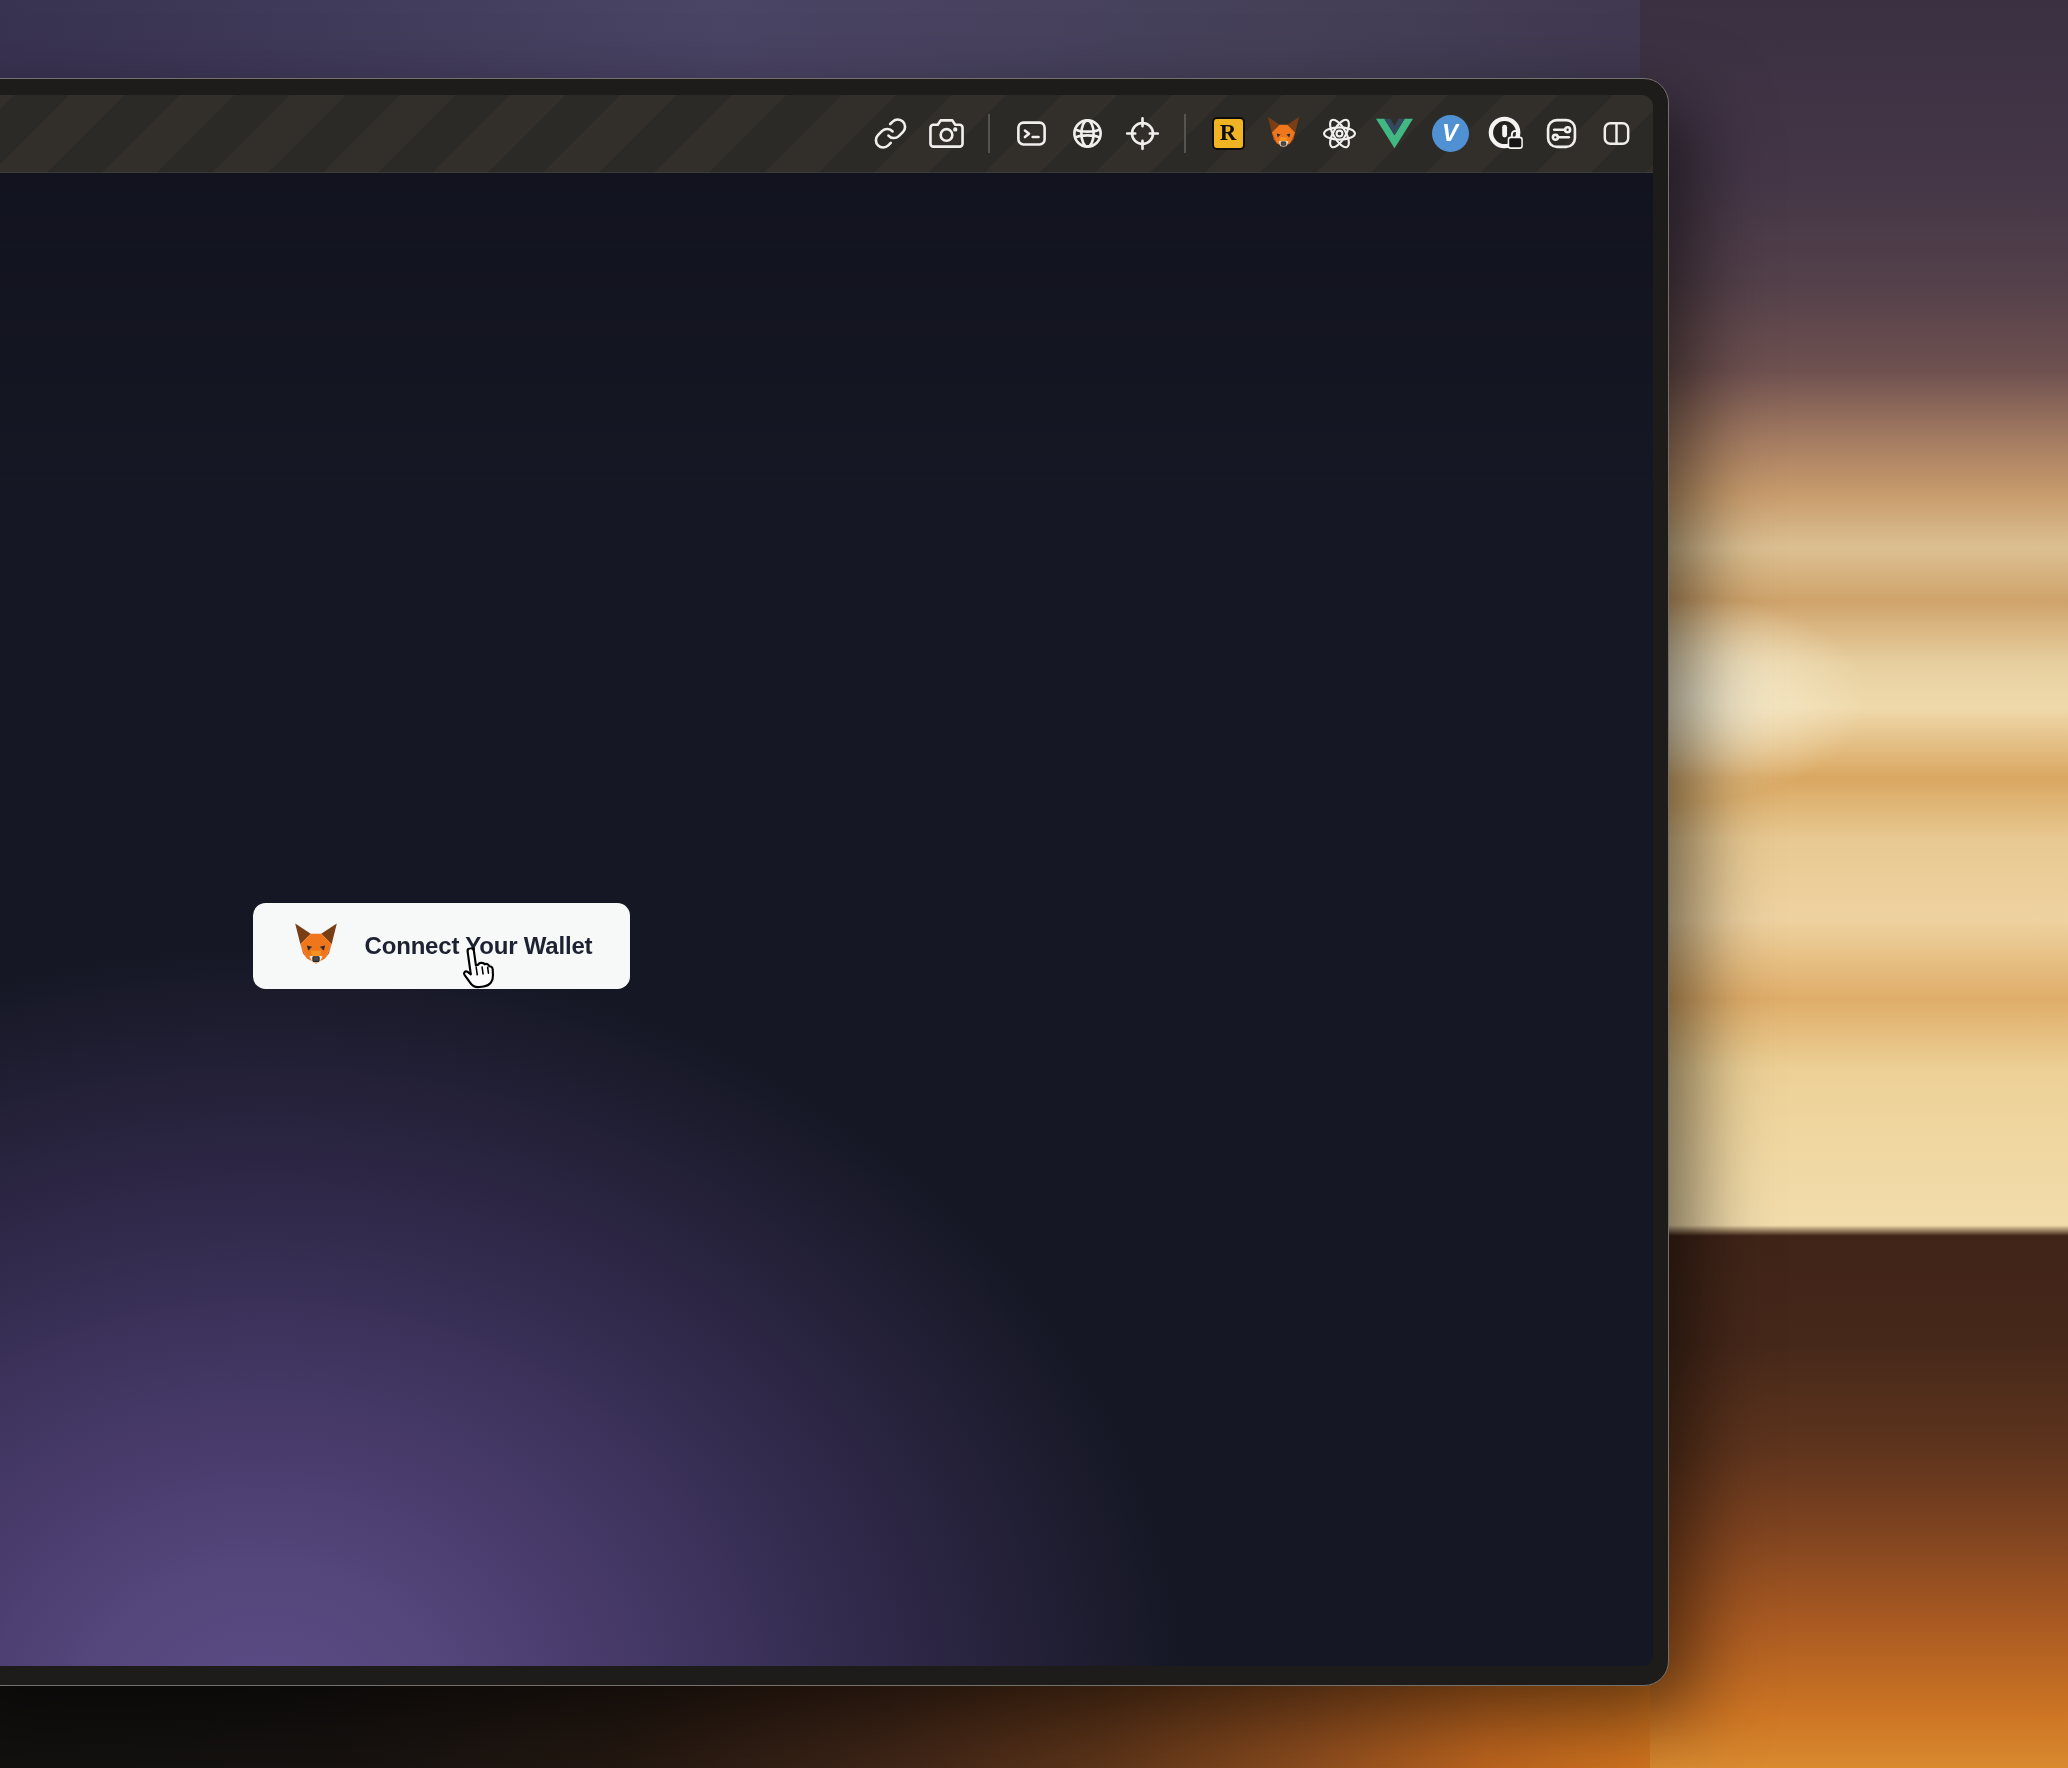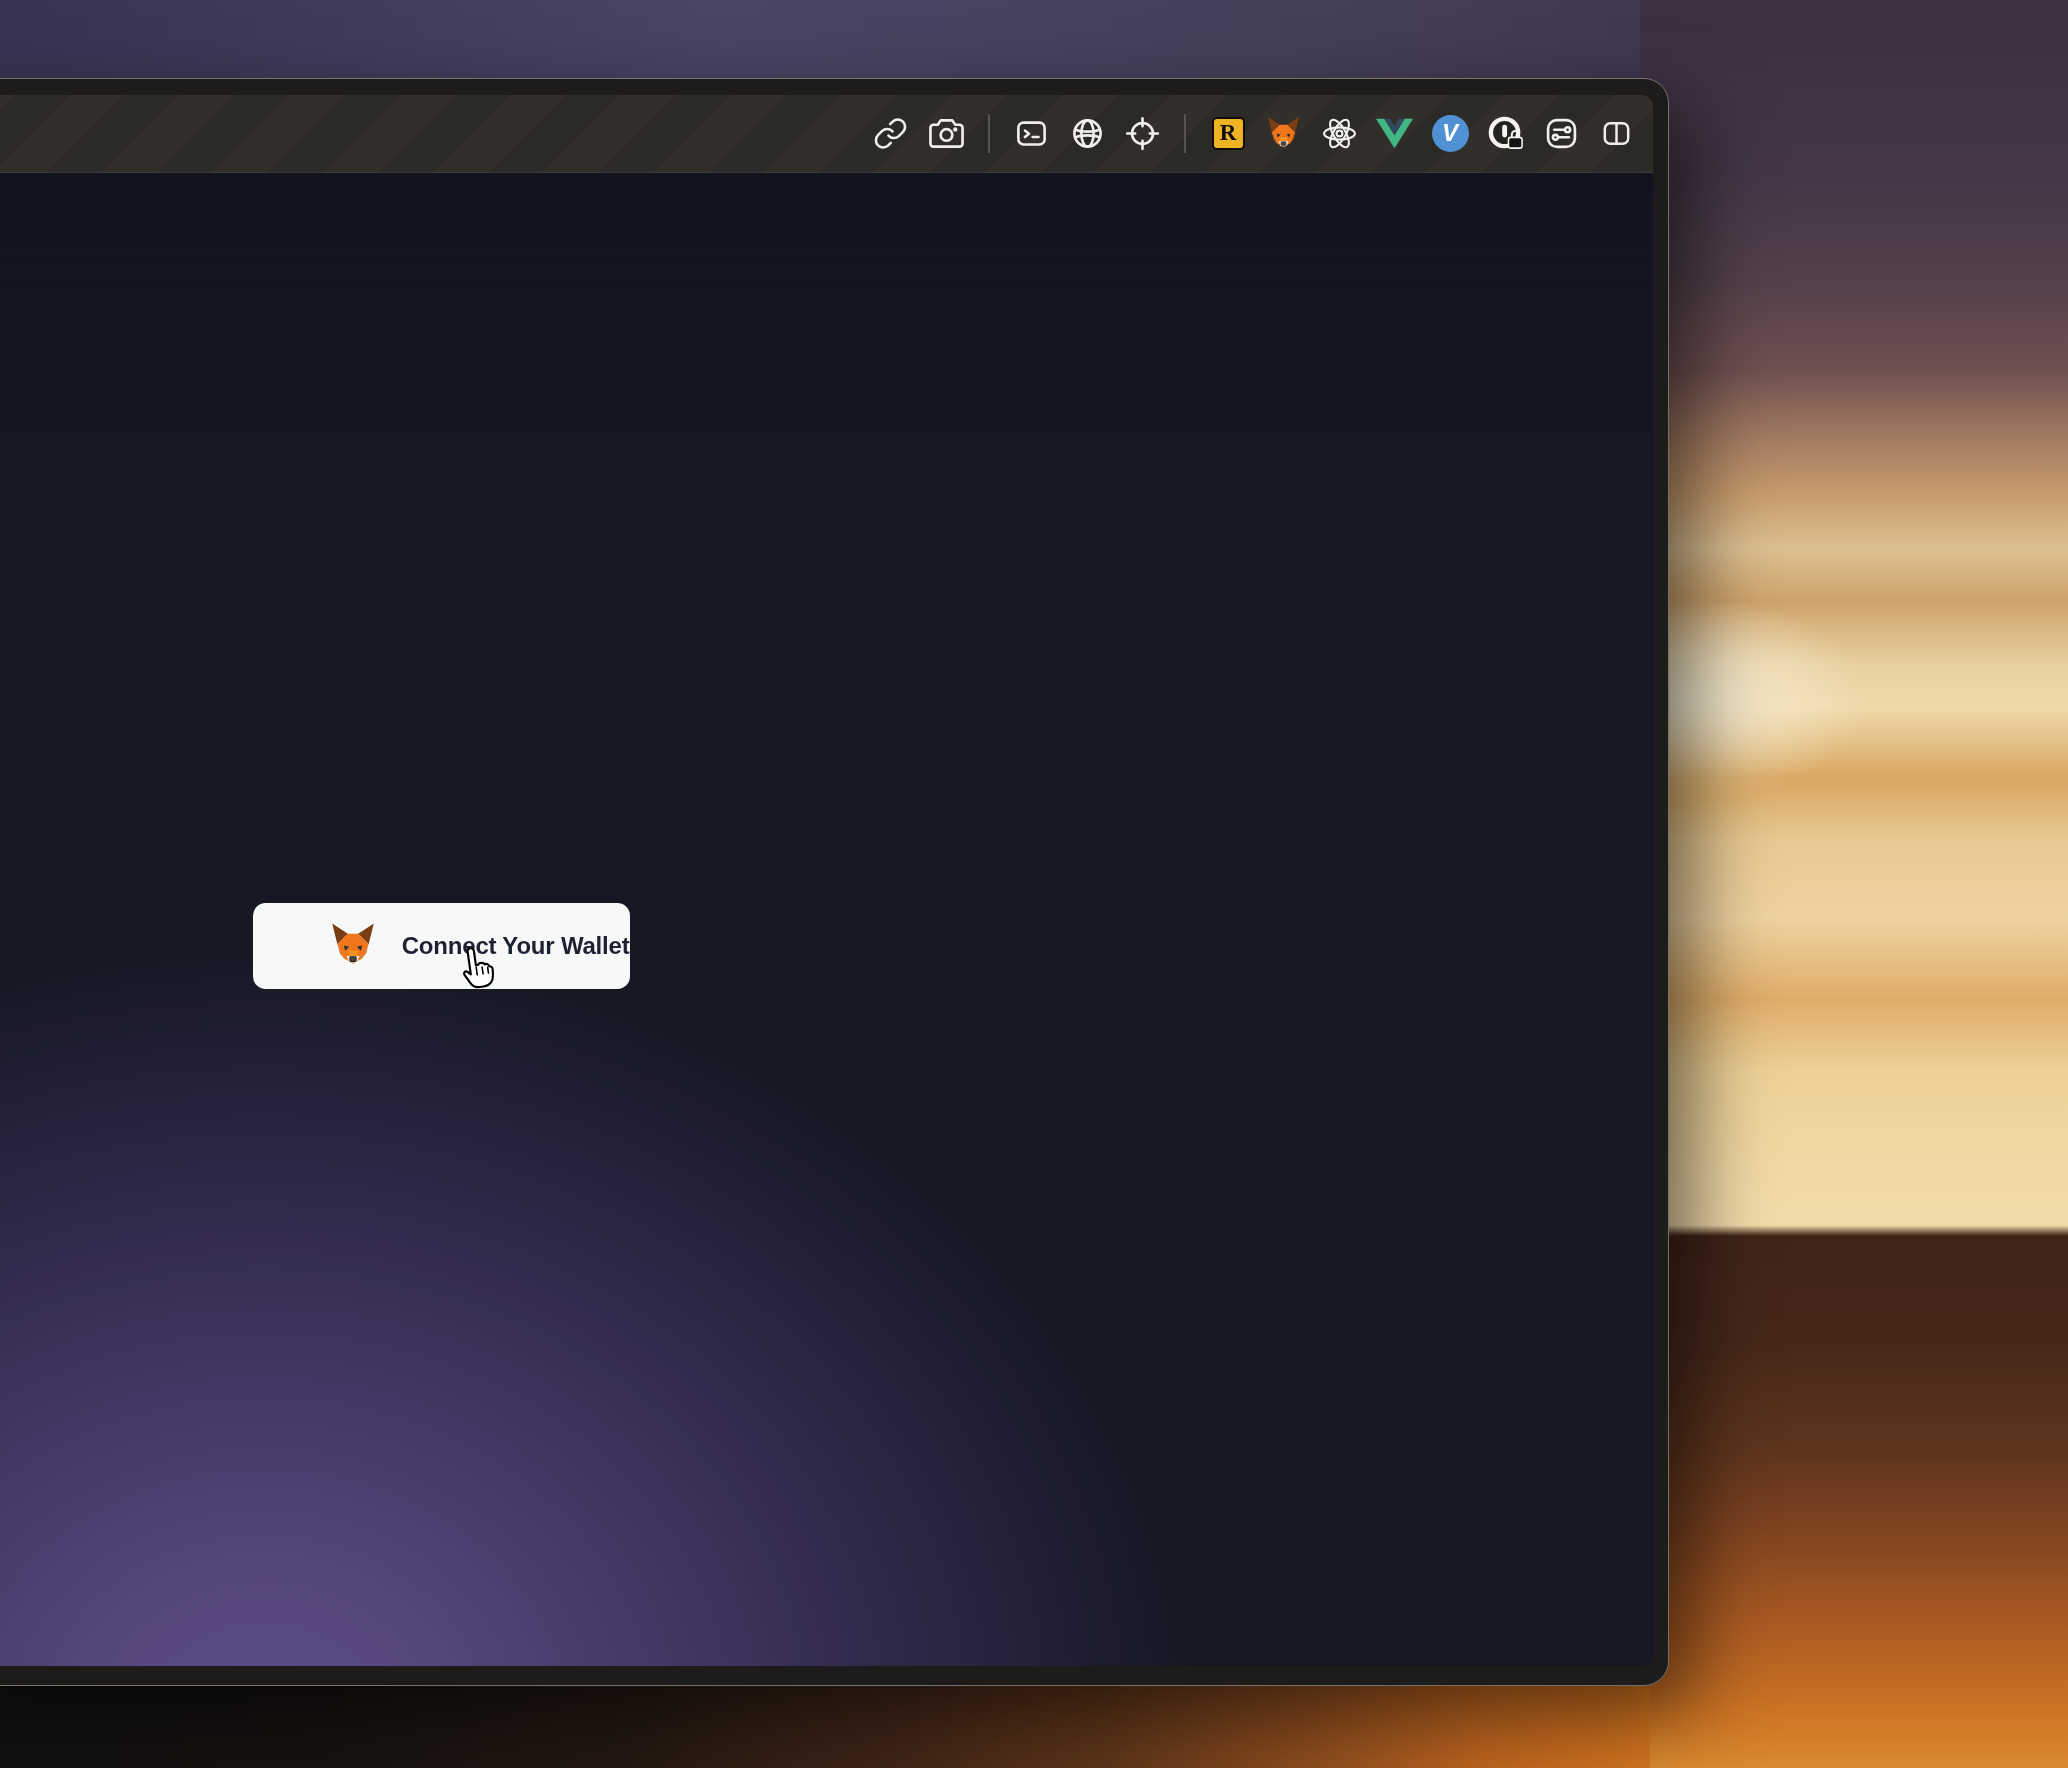--- a/index.html
+++ b/index.html
@@ -50,21 +50,21 @@
   
   .page{flex:1;position:relative;overflow:hidden;border-radius:0 0 9.7px 9.7px;
     background-image:
       linear-gradient(180deg, rgba(9,10,15,.30) 0%, rgba(9,10,15,0) 22%),
       radial-gradient(1223px 1029px at 18% 104%,
         #5d4d88 0%, #54457a 16%, #443866 32%, #2f2848 52%, rgba(21,23,36,0) 76%);
     background-color:#151724;}
 
   .connect-btn{position:absolute;left:294px;top:730px;width:377px;height:86px;
     background:#f7f8f8;border:none;border-radius:12.6px;cursor:pointer;
-    display:flex;align-items:center;justify-content:flex-end;gap:23px;padding:0;}
+    display:flex;align-items:center;justify-content:center;gap:23px;padding:0;}
   .connect-btn .label{font-size:24px;font-weight:700;color:#1c2231;letter-spacing:-0.2px;
     font-family:"Liberation Sans", sans-serif;}
   .fox{width:52px;height:47px;flex:0 0 52px;}
 
   .cursor{position:absolute;left:497px;top:774px;width:39px;height:43px;transform:rotate(-8deg);}
 </style>
 </head>
 <body>
 
 <svg width="0" height="0" style="position:absolute" aria-hidden="true">

